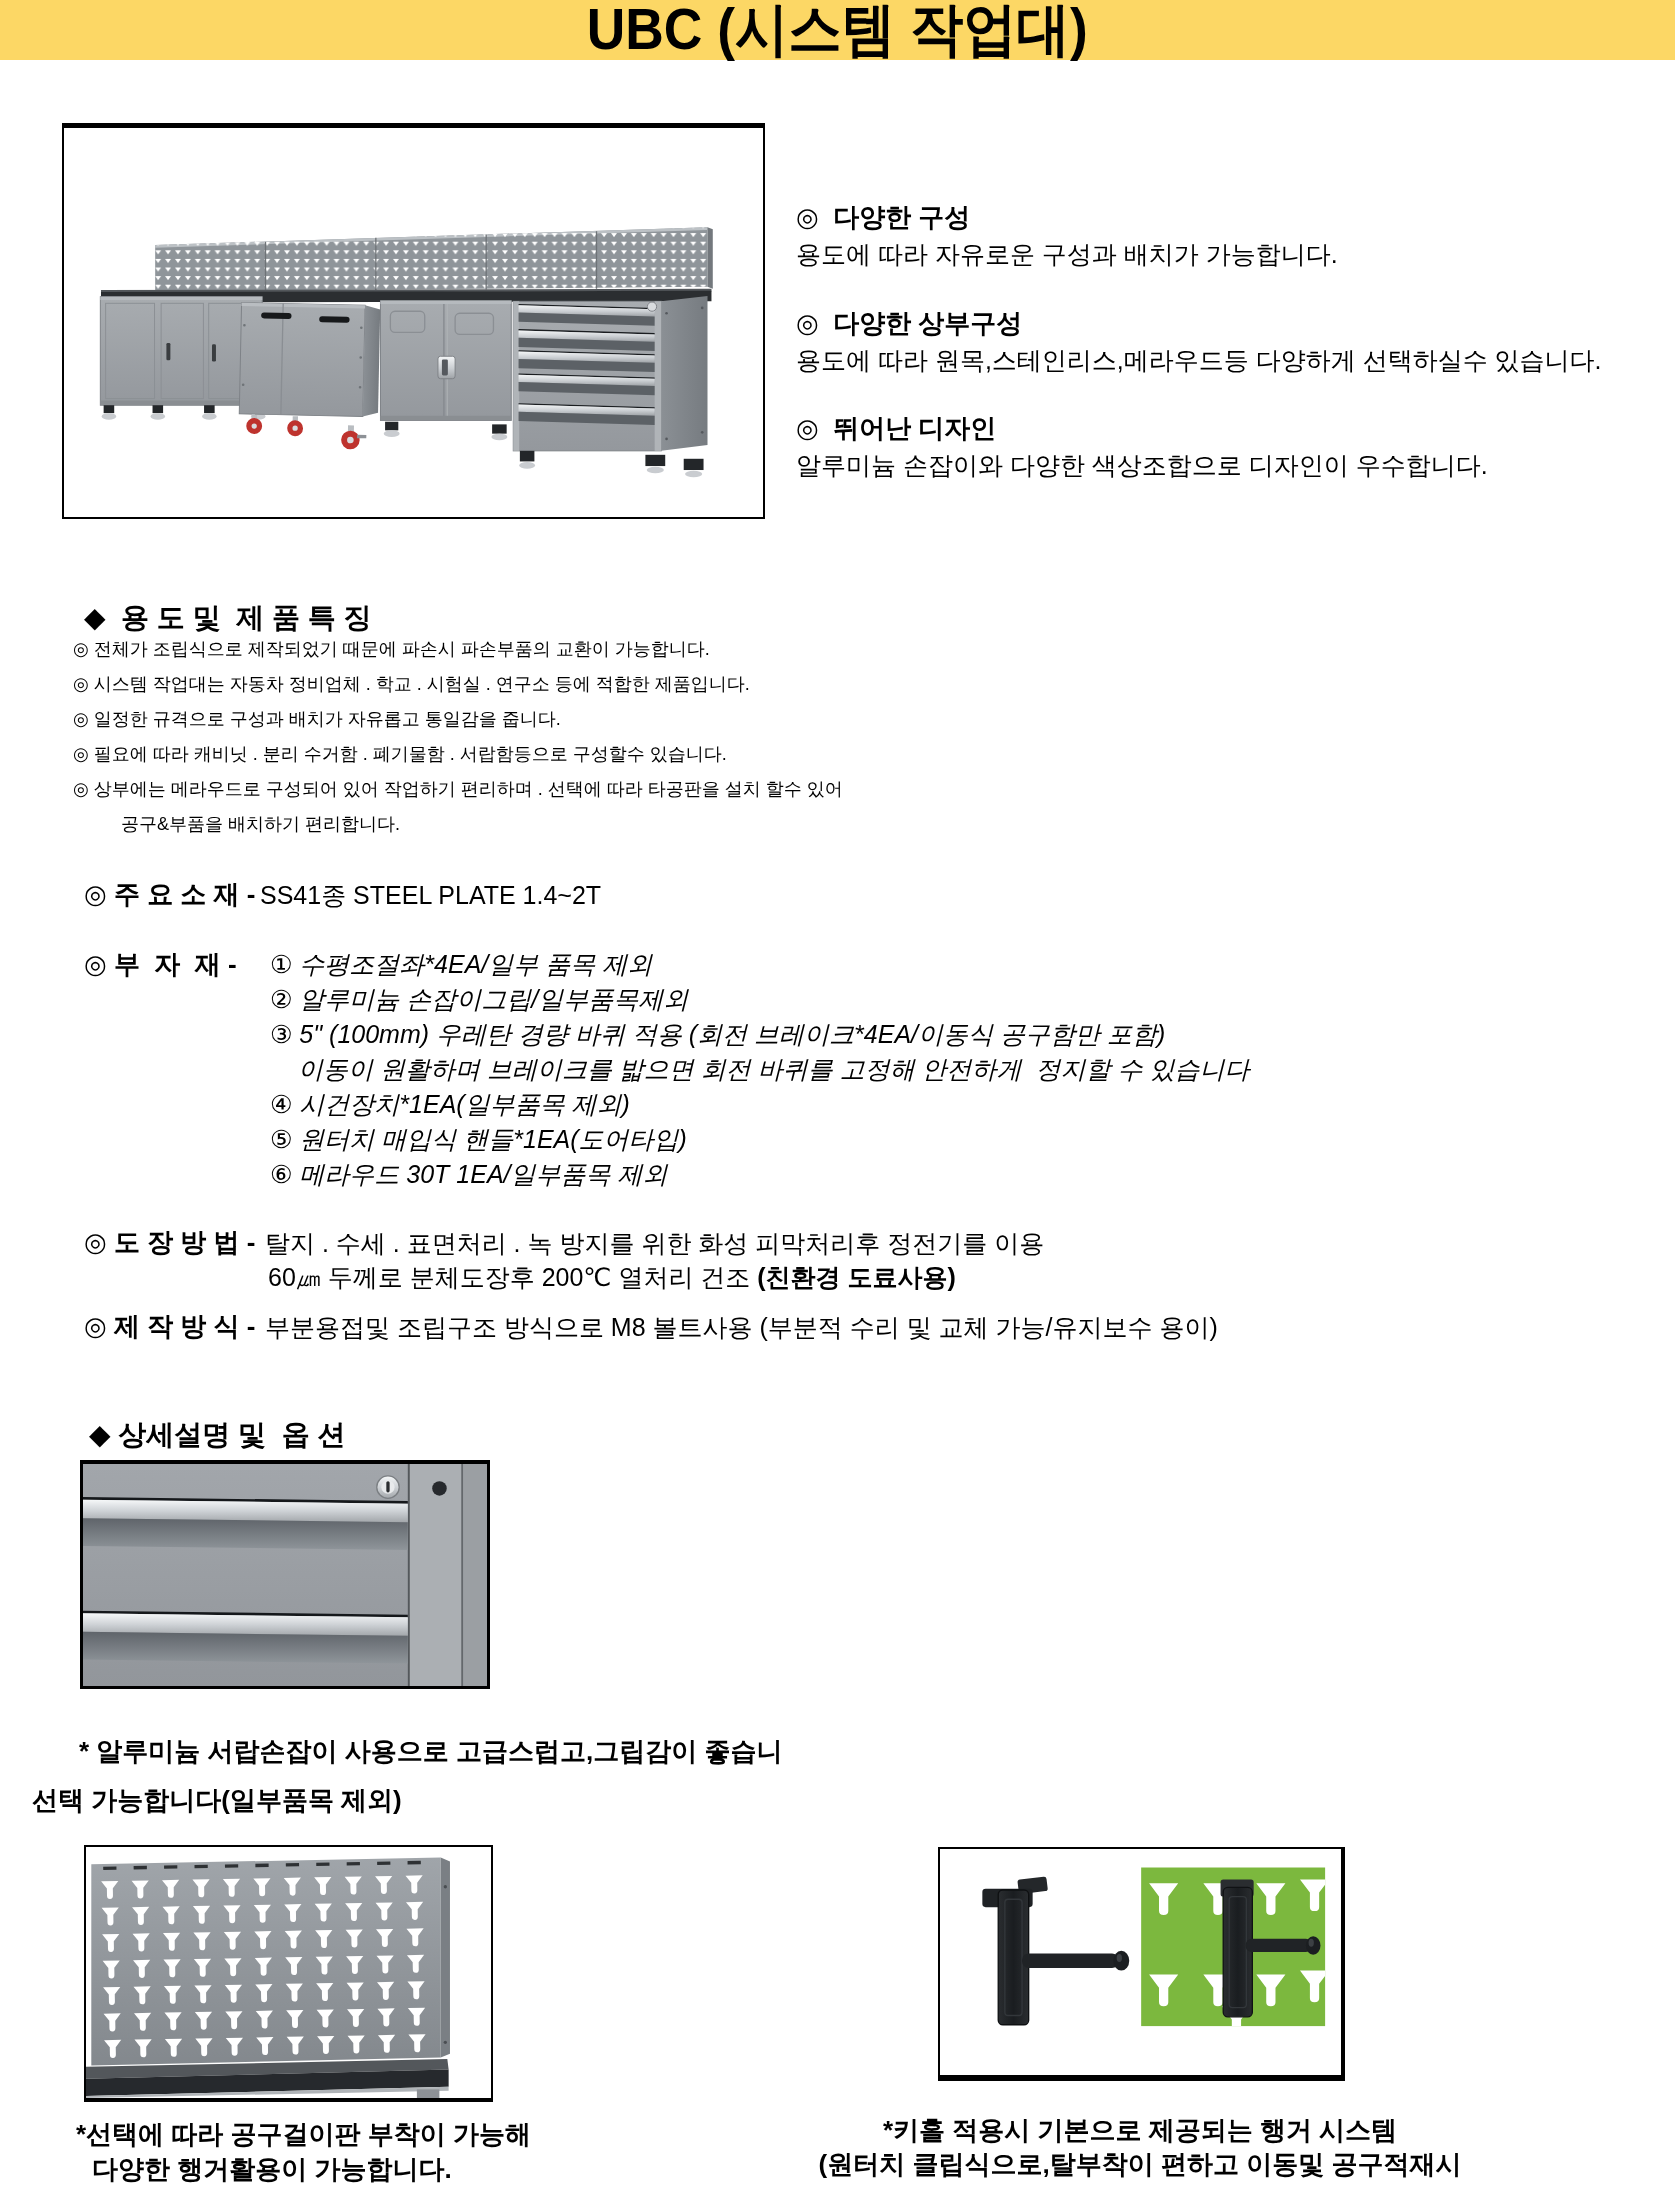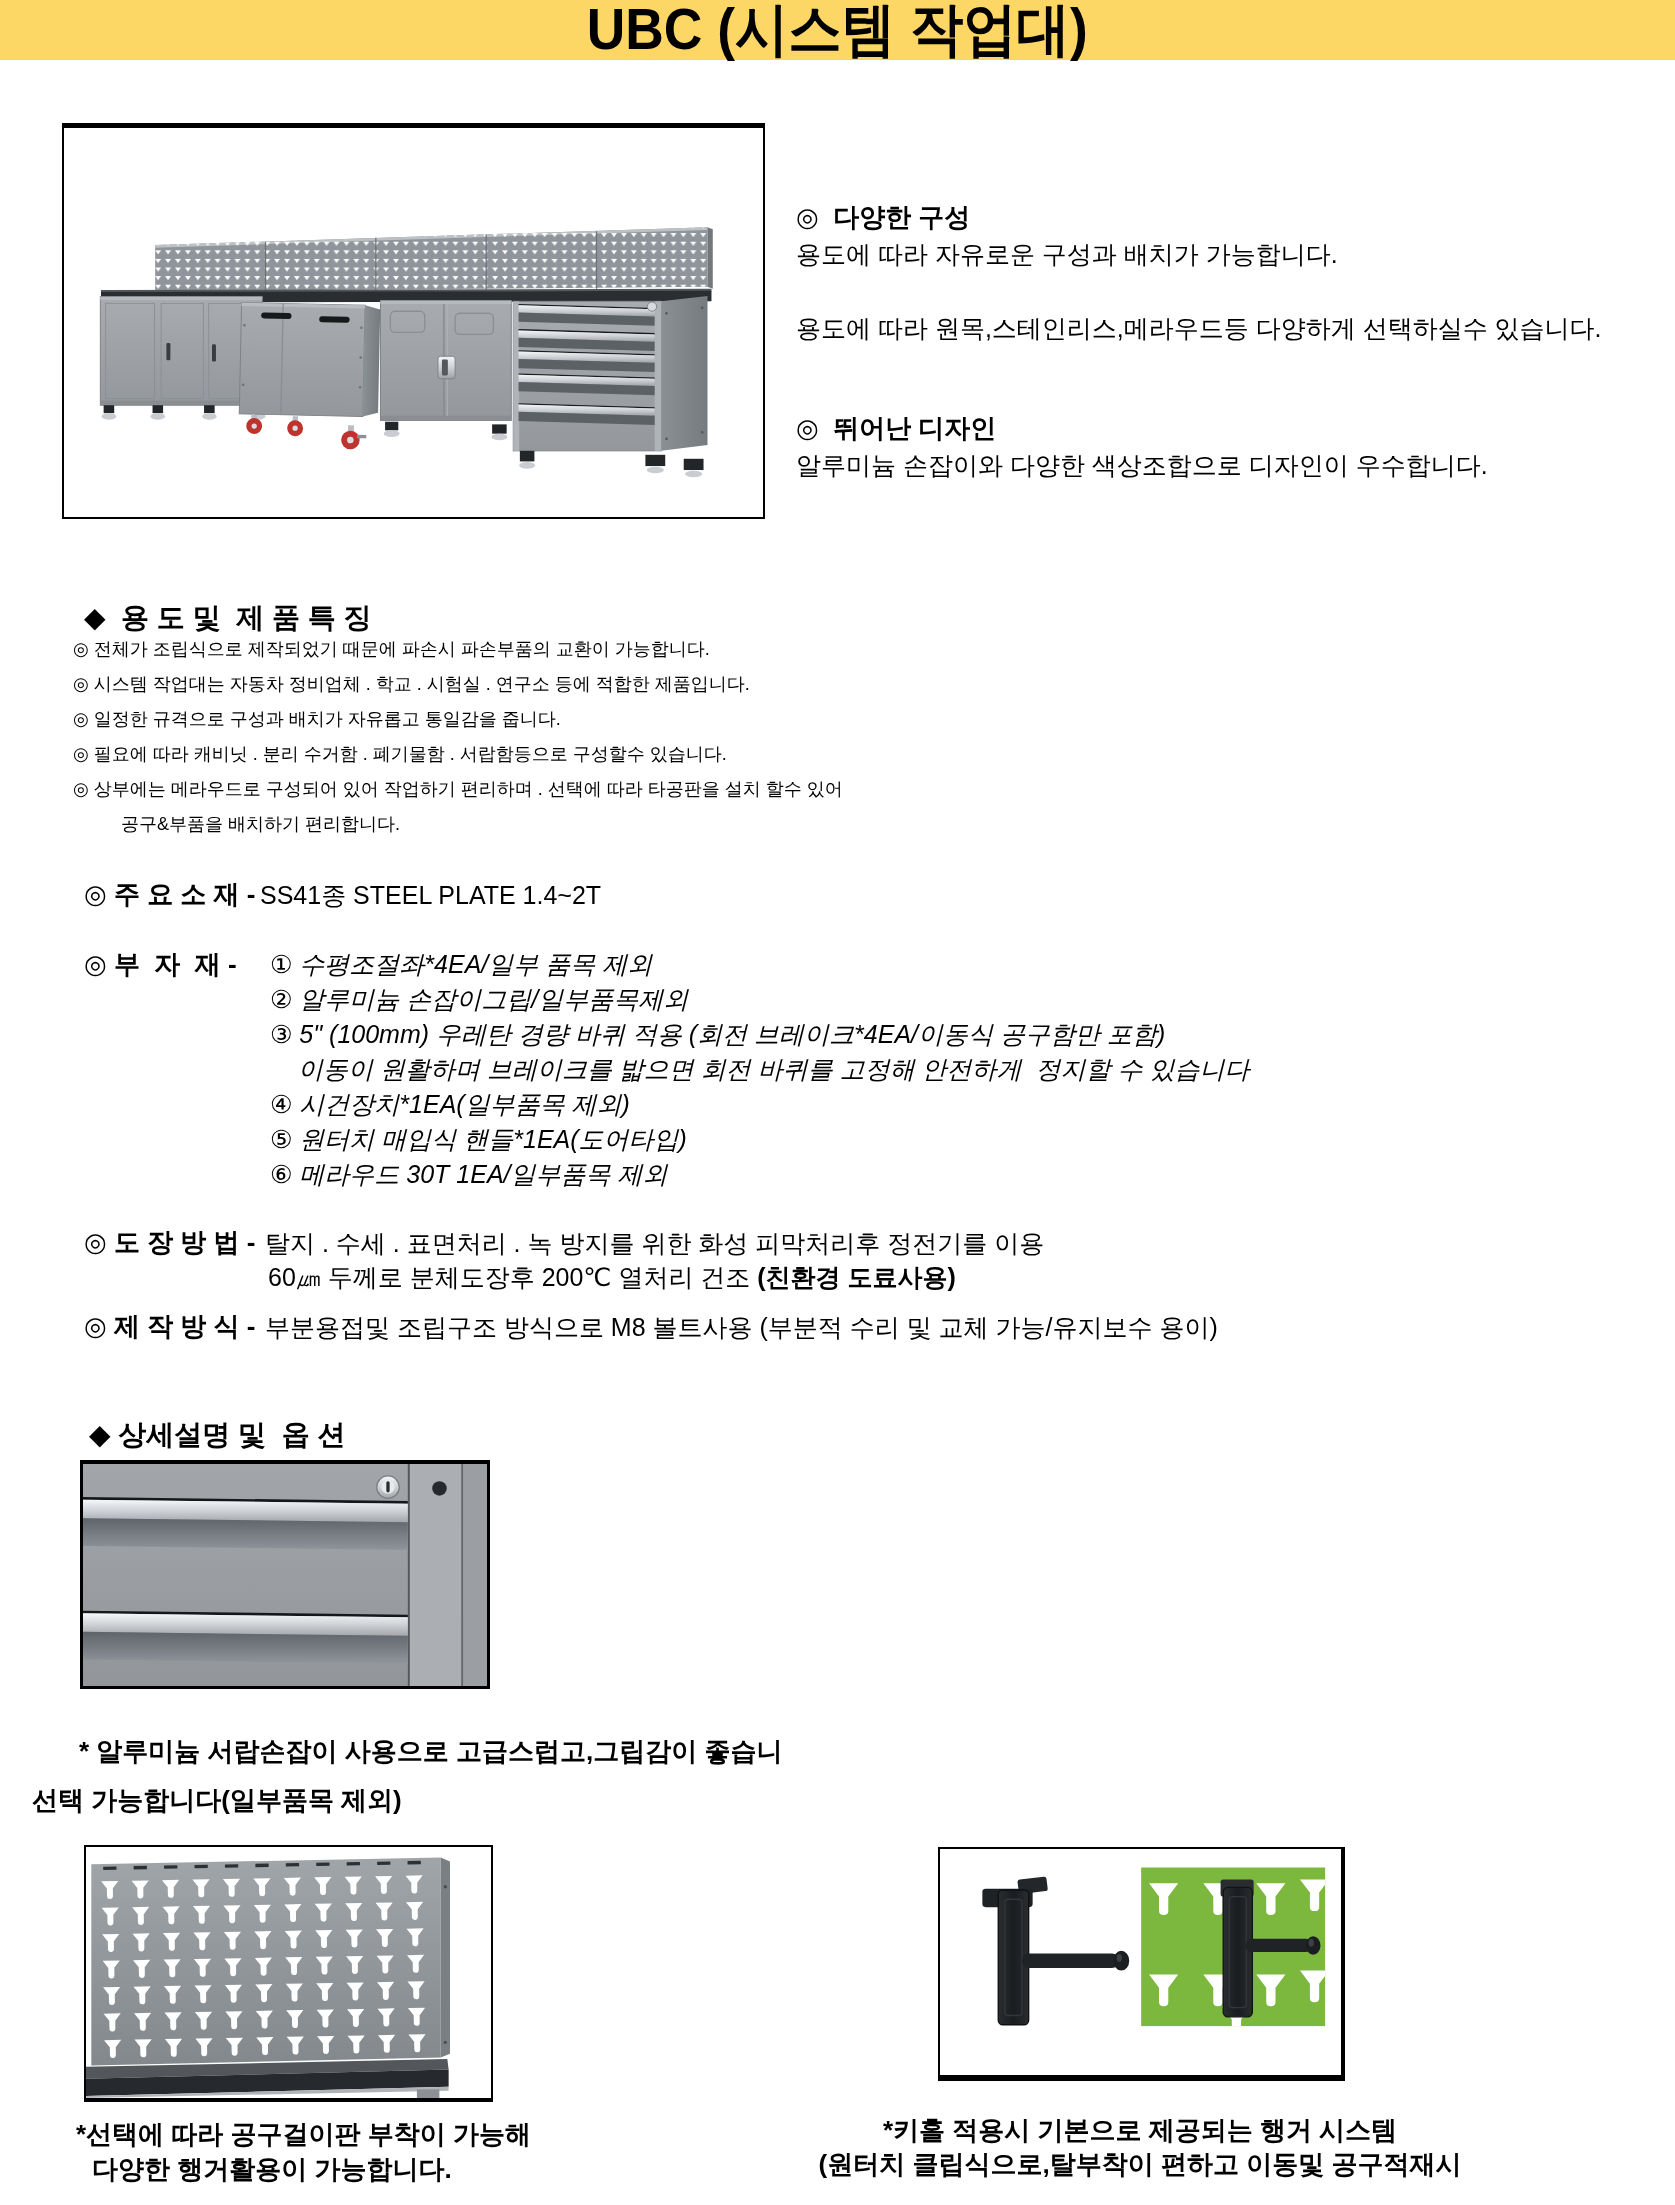--- a/index.html
+++ b/index.html
@@ -192,20 +192,21 @@
         <ellipse cx="953" cy="523" rx="13" ry="5" fill="#c9ccd0"></ellipse>
     </g>
   </svg>
 </div>
 
 <div class="abs feature-block" style="top:201px;">
   <div class="h-feature" data-bind="features.0.heading">◎  다양한 구성</div>
   <div class="t-body" data-bind="features.0.body">용도에 따라 자유로운 구성과 배치가 가능합니다.</div>
 </div>
 <div class="abs feature-block" style="top:307px;">
+  <div class="h-feature" data-bind="features.1.heading">◎  다양한 상부구성</div>
   <div class="t-body" data-bind="features.1.body">용도에 따라 원목,스테인리스,메라우드등 다양하게 선택하실수 있습니다.</div>
 </div>
 <div class="abs feature-block" style="top:412px;">
   <div class="h-feature" data-bind="features.2.heading">◎  뛰어난 디자인</div>
   <div class="t-body" data-bind="features.2.body">알루미늄 손잡이와 다양한 색상조합으로 디자인이 우수합니다.</div>
 </div>
 
 <div class="abs h-section" style="left:84px;top:599px;" data-bind="usage.heading">◆  용 도 및  제 품 특 징</div>
 <div class="abs usage-items">
   <div data-bind="usage.items.0">◎ 전체가 조립식으로 제작되었기 때문에 파손시 파손부품의 교환이 가능합니다.</div>

